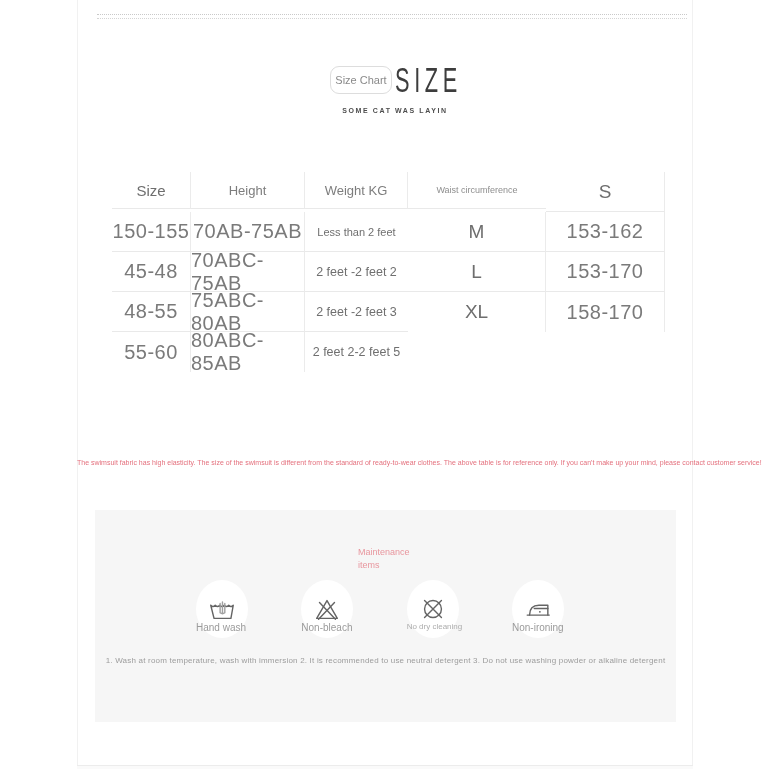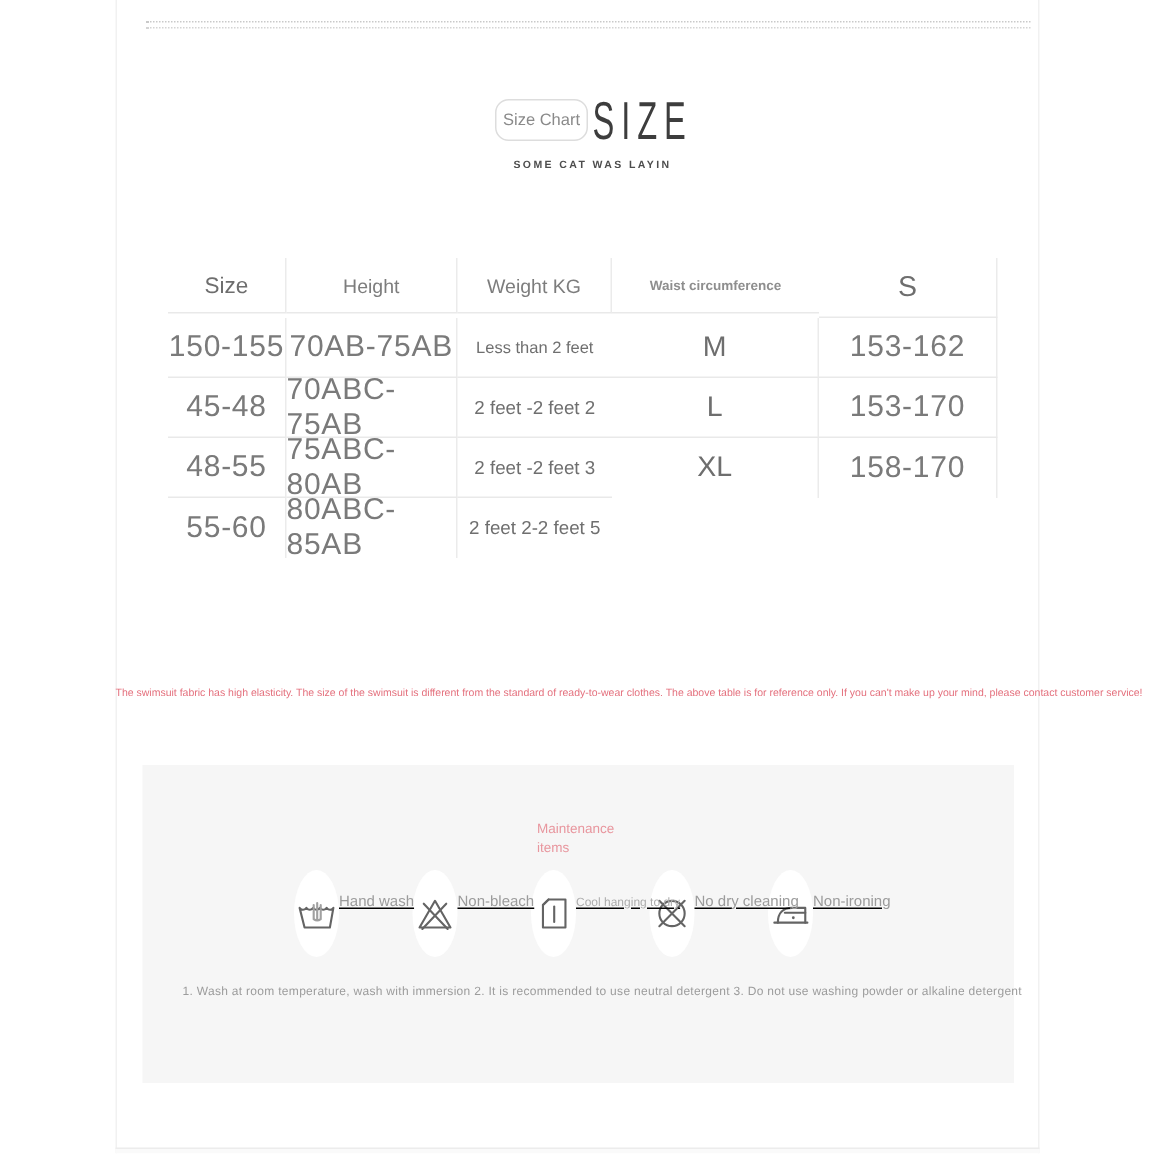--- a/index.html
+++ b/index.html
@@ -28,43 +28,43 @@
   
   .size-table{position:absolute;left:112px;top:172px;display:grid;
     grid-template-columns:79px 114px 103px 138px 119px;grid-auto-rows:40px;}
   .size-table .cell{display:flex;align-items:center;justify-content:center;background:transparent;}
   .size-table .hdr{height:36px;}
   .size-table .vline{border-right:1px solid #ebebeb;}
   .size-table .hline{border-bottom:1px solid #e9e9e9;}
   .h-size{font-size:15px;color:#6e6e6e;}
   .h-mid{font-size:13px;color:#7d7d7d;}
   .h-bust{font-size:15px;color:#7d7d7d;}
-  .h-waist{font-size:9px;color:#8e8e8e;font-weight:bold;}
+  .h-waist{font-size:9px;color:#8e8e8e;}
   .v-size{font-size:19px;color:#6e6e6e;}
   .v-num{font-size:20px;color:#7a7a7a;letter-spacing:0.5px;}
   .v-waist{font-size:12.5px;color:#6f6f6f;}
   .v-waist.small{font-size:11px;}
 
   
   .notice{position:absolute;left:77px;top:459px;width:616px;text-align:center;
     font-size:7px;color:var(--notice,#e4707d);white-space:nowrap;}
 
   
   .panel{position:absolute;left:95px;top:510px;width:581px;height:212px;background:var(--panel,#f6f6f6);}
   .panel-title{position:absolute;left:263px;top:36px;font-size:9px;line-height:1.4;
     color:var(--pink,#e8969e);white-space:pre-line;}
   .care-row{position:absolute;left:101px;top:70px;width:388px;display:flex;justify-content:space-between;}
-  .care-item{width:72px;display:flex;flex-direction:row;align-items:center;text-decoration:underline;}
+  .care-item{width:72px;display:flex;flex-direction:column;}
   .care-circle{width:52px;height:58px;border-radius:50%;background:#fff;
     display:flex;align-items:center;justify-content:center;}
   .care-label{margin-top:-16px;font-size:10px;color:#9b9b9b;white-space:nowrap;z-index:2;}
   .care-item:nth-child(3) .care-label{font-size:8px;color:#adadad;}
   .care-icon{stroke:var(--icon,#646464);fill:none;stroke-width:1.5;stroke-linecap:round;stroke-linejoin:round;}
   .care-icon .lite{stroke:#a0a0a0;}
-  .instructions{position:absolute;left:16px;top:146px;width:100%;text-align:center;
+  .instructions{position:absolute;left:0;top:146px;width:100%;text-align:center;
     font-size:8px;color:#9c9c9c;letter-spacing:0.2px;white-space:nowrap;}
 </style>
 </head>
 <body>
 
 <div class="stage">
 
   <div class="edge left"></div>
   <div class="edge right"></div>
   <div class="dotted-rule"></div>
@@ -127,30 +127,20 @@
       <div class="care-item">
         <div class="care-circle">
           <svg class="care-icon" width="30" height="30" viewBox="0 0 32 32">
             <path d="M16 7 L27 26 H5 Z"></path>
             <path d="M8 9 L25 27 M24 9 L7 27"></path>
           </svg>
         </div>
         <div class="care-label">Non-bleach</div>
       </div>
 
-      <div class="care-item">
-        <div class="care-circle">
-          <svg class="care-icon" width="30" height="30" viewBox="0 0 32 32">
-            <path d="M12.5 6 H24.5 V26 H8.5 V10 Z"></path>
-            <path d="M8.5 10 L12.5 6"></path>
-            <path d="M16.5 11 V22"></path>
-          </svg>
-        </div>
-        <div class="care-label">Cool hanging to dry</div>
-      </div>
 
       <div class="care-item">
         <div class="care-circle">
           <svg class="care-icon" width="30" height="30" viewBox="0 0 32 32">
             <circle cx="16" cy="16" r="9"></circle>
             <path d="M7 7 L25 25 M25 7 L7 25"></path>
           </svg>
         </div>
         <div class="care-label">No dry cleaning</div>
       </div>

